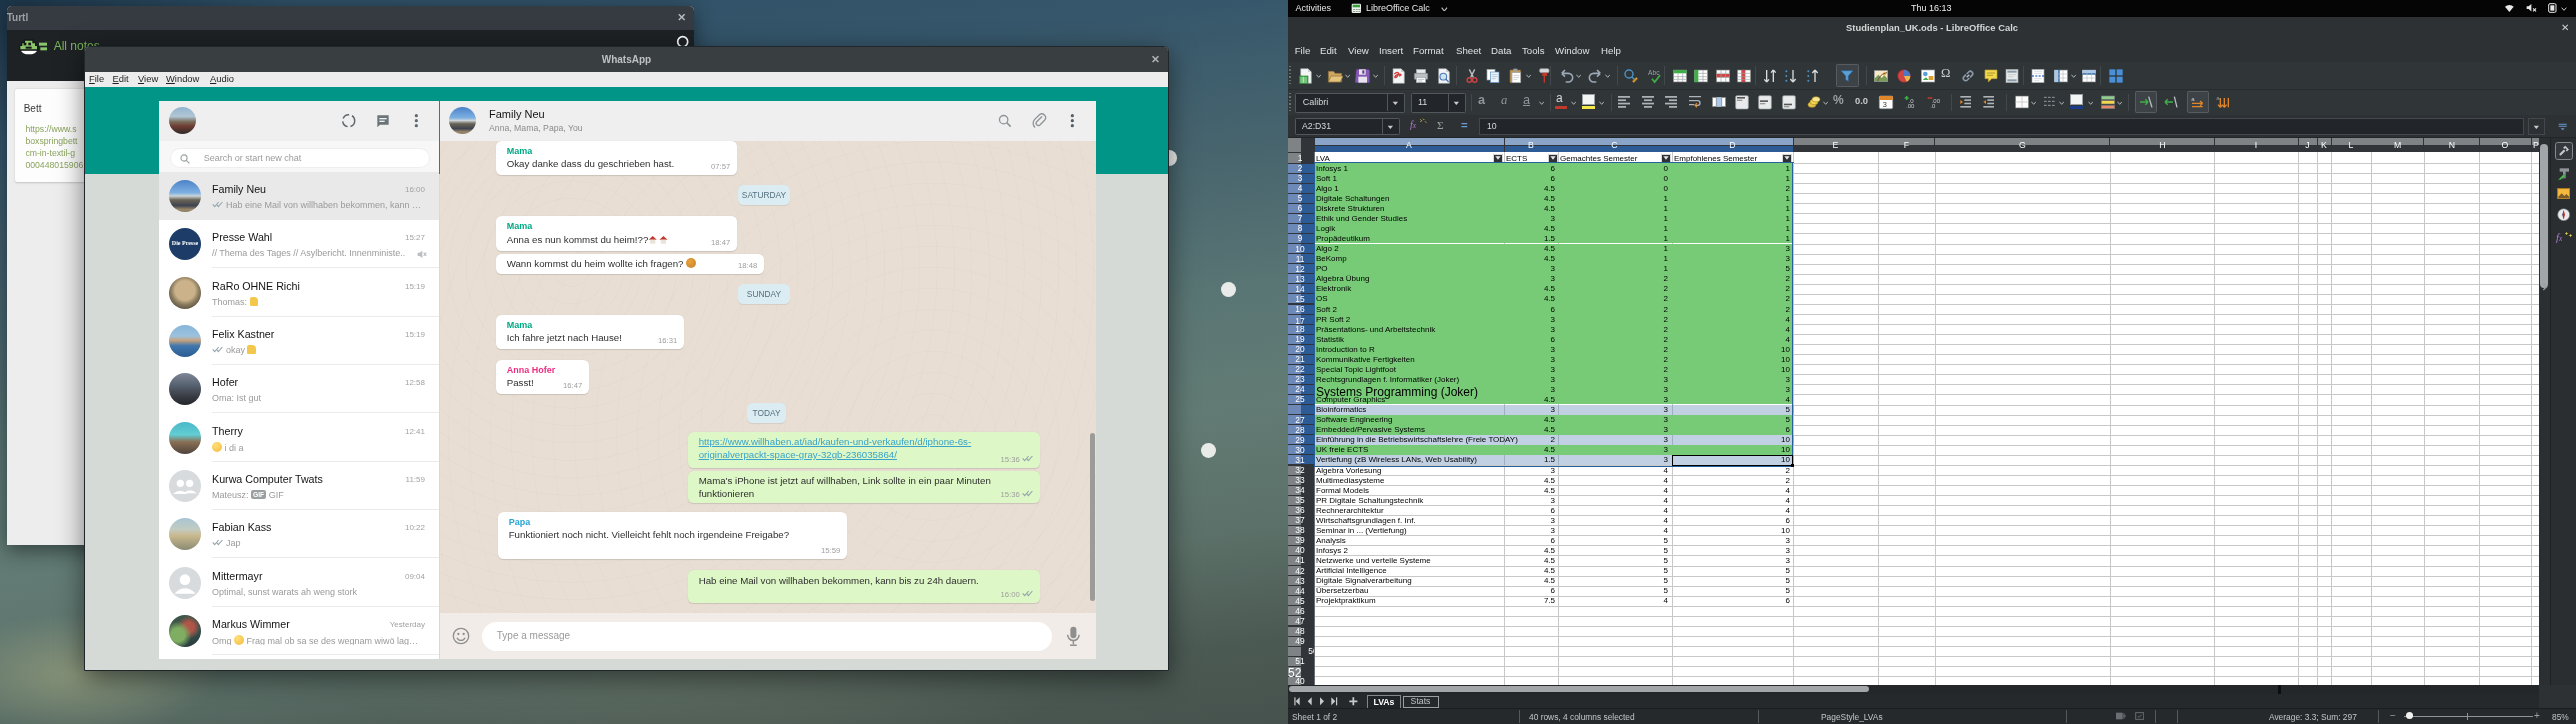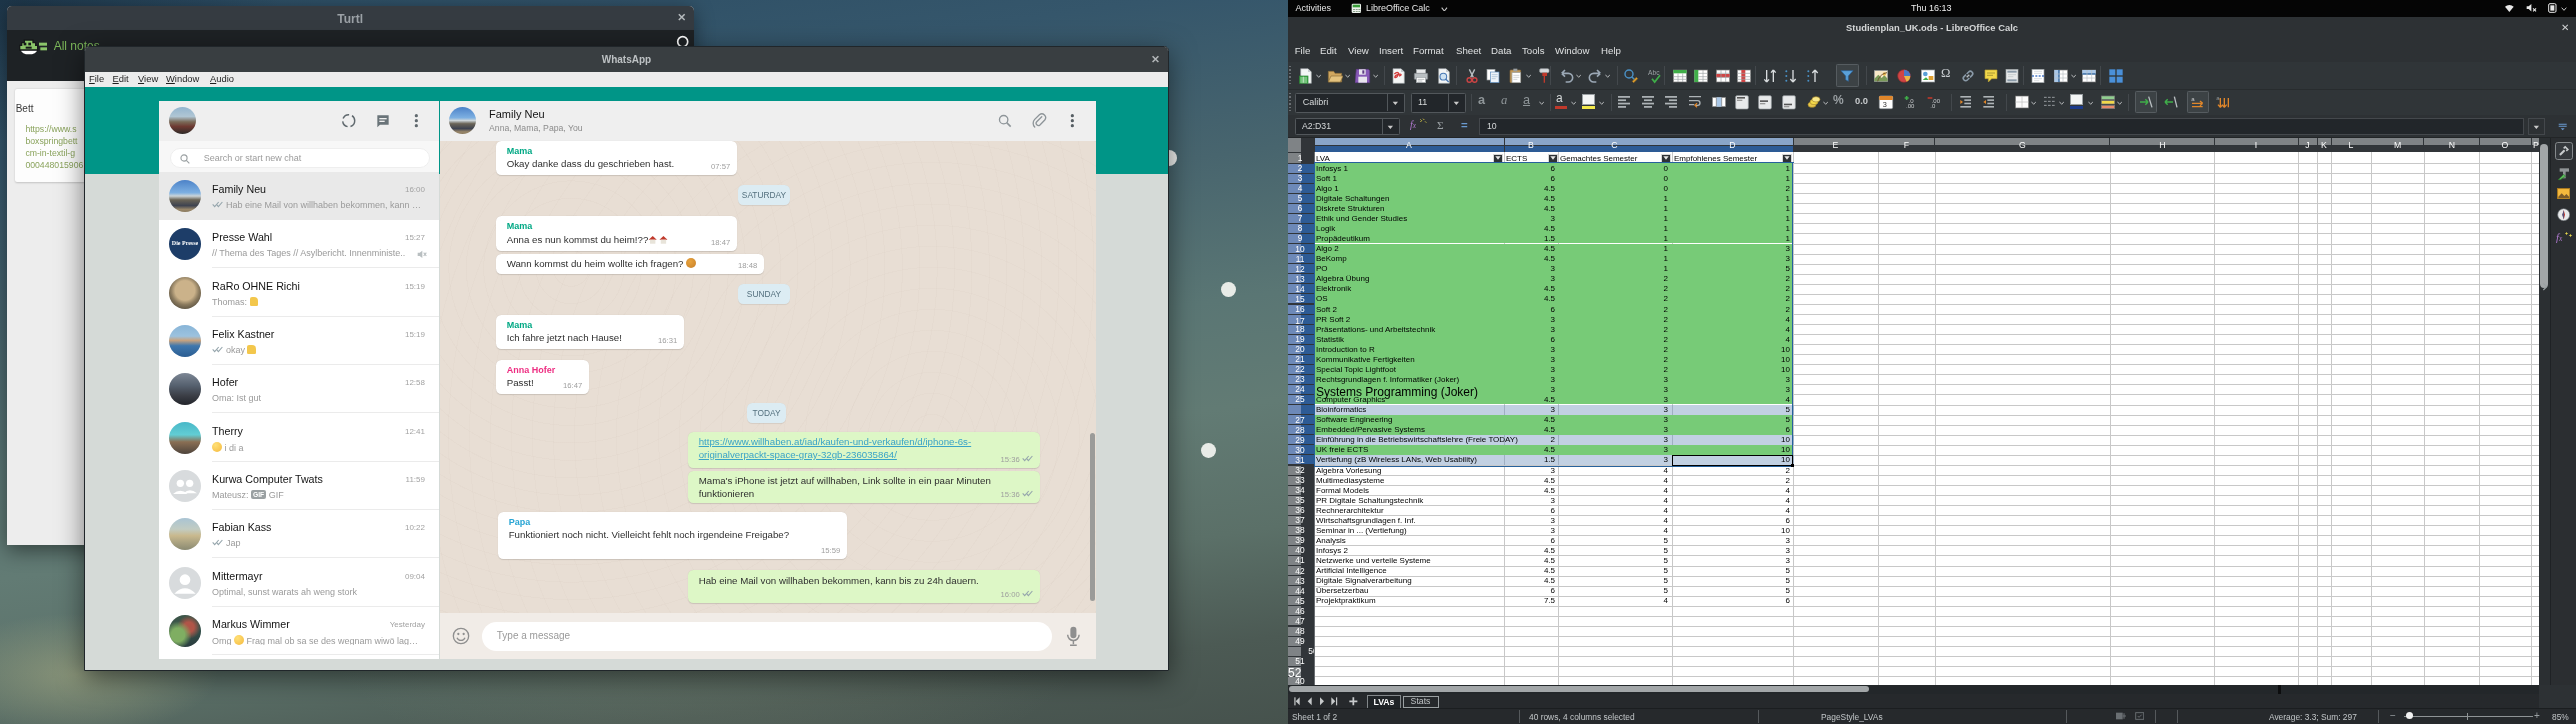--- a/index.html
+++ b/index.html
@@ -11,29 +11,29 @@
     background:
       radial-gradient(201px 87px at 6% 93%, rgba(200,195,140,0.40), rgba(200,195,140,0) 70%),
       radial-gradient(604px 335px at 55% 78%, rgba(160,170,140,0.25), rgba(160,170,140,0) 70%),
       radial-gradient(402px 201px at 0% 0%, rgba(8,20,34,0.40), rgba(8,20,34,0) 70%),
       linear-gradient(172deg, #2b4c63 0%, #35566b 18%, #48656e 36%, #5a7674 52%, #627b74 64%, #5b7068 78%, #4c5a54 90%, #46524d 100%);
   }
   
   #turtl { left:6.7px; top:6px; width:687px; height:539px; border-radius:4.7px 4.7px 0 0;
            box-shadow:0 5.4px 20px rgba(0,0,0,0.45); overflow:hidden; background:#ededed; }
   #turtl .tbar { position:absolute; left:0; top:0; width:100%; height:24px; background:#353b41; }
-  #turtl .tbar .title { position:absolute; left:0; top:6px; width:100%; text-align:center;
-      color:#9ba1a6; font-size:12px; font-weight:bold; }
+  #turtl .tbar .title { position:absolute; left:0; top:6px; width:100%; 
+      color:#9ba1a6; font-size:10px; font-weight:bold; }
   #turtl .tbar .close { position:absolute; right:7.4px; top:5.4px; color:#b4b9bc; font-size:10.7px; font-weight:bold;}
   #turtl .thead { position:absolute; left:0; top:24px; width:100%; height:51px; background:#1e2225; }
   .allnotes { position:absolute; left:47px; top:8.7px; color:#7cb75a; font-size:12px; }
   #turtl .content { position:absolute; left:0; top:75px; width:100%; height:464px; background:#ededed; }
   .notecard { position:absolute; left:8px; top:8px; width:83px; height:93px; background:#fdfdfd;
       border-radius:2px; box-shadow:0 0.7px 2px rgba(0,0,0,0.18); }
-  .notecard h3 { font-size:10px; color:#3a3a3a; font-weight:normal; margin:14px 0 0 1px; }
+  .notecard h3 { font-size:10px; color:#3a3a3a; font-weight:normal; margin:14px 0 0 9px; }
   .notecard .link { margin:9.4px 0 0 10.7px; color:#8aa35c; font-size:8.7px; line-height:12px; width:134px;}
   
   #wa { left:84px; top:46px; width:1085px; height:625px; background:#d5dad7;
         border:0.7px solid #20262a; border-radius:4.7px 4.7px 0 0; box-shadow:0 6.7px 27px rgba(0,0,0,0.5); overflow:hidden;padding-left:24px;}
   #wa .tbar { position:absolute; left:0; top:0; width:100%; height:25px; background:#393e41; }
   #wa .tbar .title { position:absolute; left:0; top:6.7px; width:100%; text-align:center; color:#bdc1c3; font-size:10px; font-weight:bold;}
   #wa .tbar .close { position:absolute; right:8px; top:6px; color:#b2b6b8; font-size:10.7px; font-weight:bold;}
   #wa .menu { position:absolute; left:0; top:25px; width:100%; height:14.8px; background:#ececec;
       font-size:9.4px; color:#1f1f1f; }
   #wa .menu span { position:absolute; top:1.3px; }

